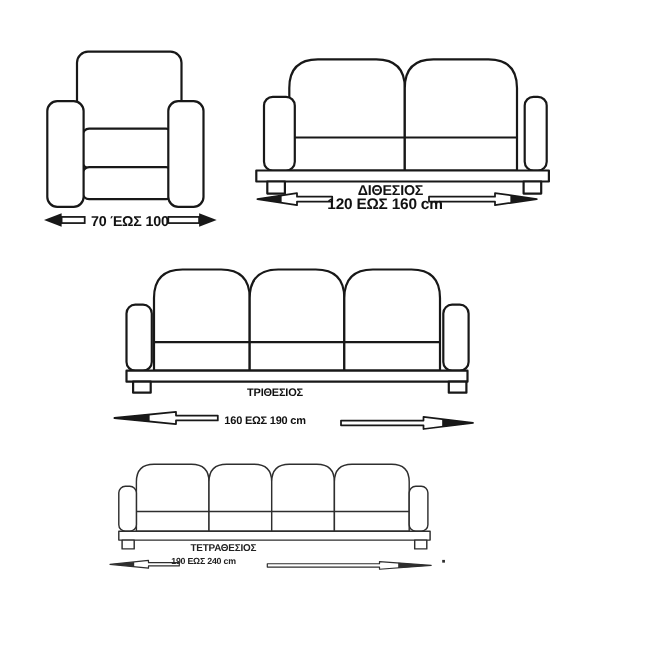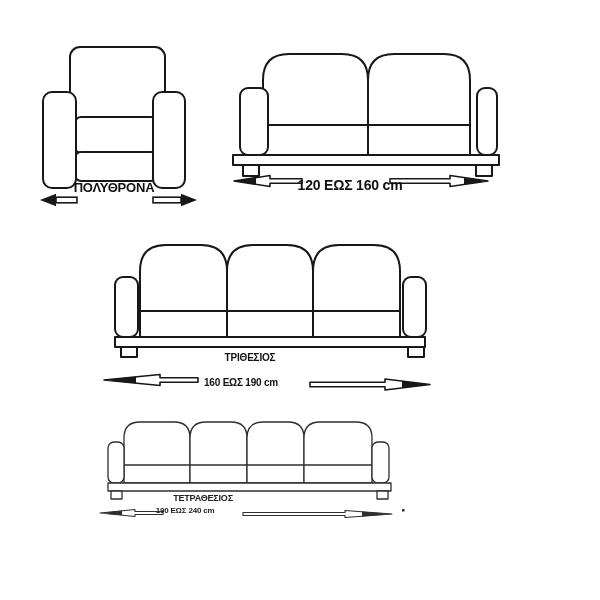--- a/index.html
+++ b/index.html
@@ -103,22 +103,23 @@
       <path d="M100,513 L135,509.5 L135,511.5 L163,511.5 L163,514.5 L135,514.5 L135,516.5 Z" fill="#fff" stroke="#2e2e2e" stroke-width="1.1" stroke-linejoin="round"></path>
       <polygon points="100,513 122,510.8 122,515.2" fill="#2e2e2e"></polygon>
     </g>
     <g>
       <path d="M392,514 L345,510.5 L345,512.5 L243,512.5 L243,515.5 L345,515.5 L345,517.5 Z" fill="#fff" stroke="#2e2e2e" stroke-width="1.1" stroke-linejoin="round"></path>
       <polygon points="392,514 362,511.6 362,516.4" fill="#2e2e2e"></polygon>
     </g>
     <rect x="402" y="509" width="2.5" height="2.5" fill="#2e2e2e"></rect>
   </svg>
 
-  <div class="lbl lbl-armchair-name">ΠΟΛΥΘΡΟΝΑ</div>
+  <div class="lbl lbl-armchair-size">70 ΈΩΣ 100</div>
 
+  <div class="lbl lbl-two-name">ΔΙΘΕΣΙΟΣ</div>
   <div class="lbl lbl-two-size">120 ΕΩΣ 160 cm</div>
 
   <div class="lbl lbl-three-name">ΤΡΙΘΕΣΙΟΣ</div>
   <div class="lbl lbl-three-size">160  ΕΩΣ 190 cm</div>
 
   <div class="lbl lbl-four-name">ΤΕΤΡΑΘΕΣΙΟΣ</div>
   <div class="lbl lbl-four-size">190 ΕΩΣ 240 cm</div>
 
 </div>
 

